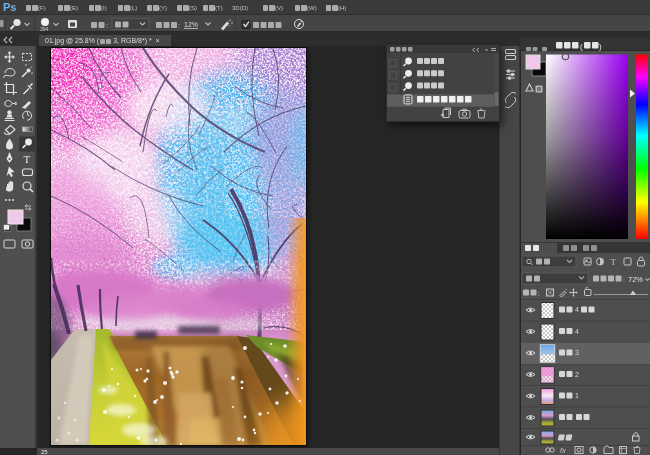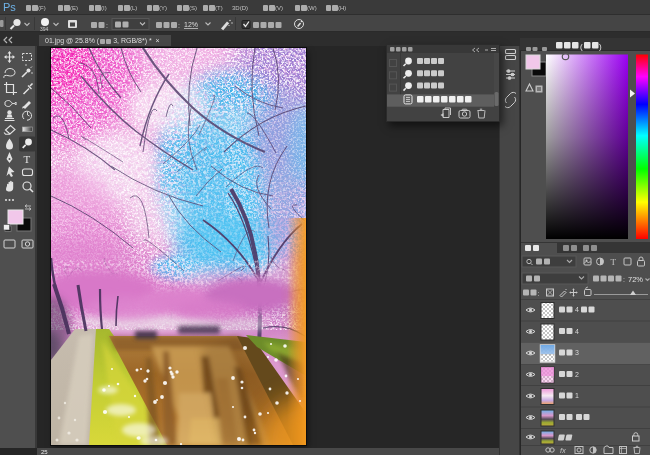--- a/index.html
+++ b/index.html
@@ -6,21 +6,21 @@
 #app{position:relative;width:650px;height:455px;overflow:hidden;background:#262626;
   font-family:"Liberation Sans",sans-serif;-webkit-font-smoothing:antialiased;}
 #app *{box-sizing:border-box;}
 .abs{position:absolute;}
 
 .cj,.cjd,.cjs,.cjw{display:inline-block;border-radius:1px;vertical-align:middle;}
 .cj{width:6px;height:6px;background:rgba(205,205,205,.78);margin:0 .5px;}
 .cjs{width:5px;height:5px;background:rgba(200,200,200,.75);margin:0 .5px;}
 
 #menubar{left:0;top:0;width:650px;height:15px;background:#3a3a3a;border-bottom:1px solid #2e2e2e;}
-#pslogo{position:absolute;left:3px;top:1px;color:#6fb3e8;font-size:11px;font-weight:normal;letter-spacing:0;}
+#pslogo{position:absolute;left:3px;top:1px;color:#6fb3e8;font-size:11px;font-weight:bold;letter-spacing:0;}
 .mi{position:absolute;top:4.5px;font-size:6px;color:#c3c3c3;white-space:nowrap;}
 .mi .cj{width:5.5px;height:5.5px;}
 #optbar{left:0;top:15px;width:650px;height:17px;background:#454545;border-bottom:1px solid #2a2a2a;}
 #tabbar{left:0;top:32px;width:650px;height:14px;background:#2d2d2d;}
 #doctab{position:absolute;left:39px;top:3px;width:132px;height:11px;background:#474747;
   color:#dedede;font-size:7px;line-height:11px;padding-left:6px;white-space:nowrap;overflow:hidden;}
 
 #toolbar{left:0;top:46px;width:37px;height:402px;background:#4f4f4f;border-right:2px solid #383838;}
 
 #canvas{left:39px;top:46px;width:460px;height:402px;background:#262626;}

